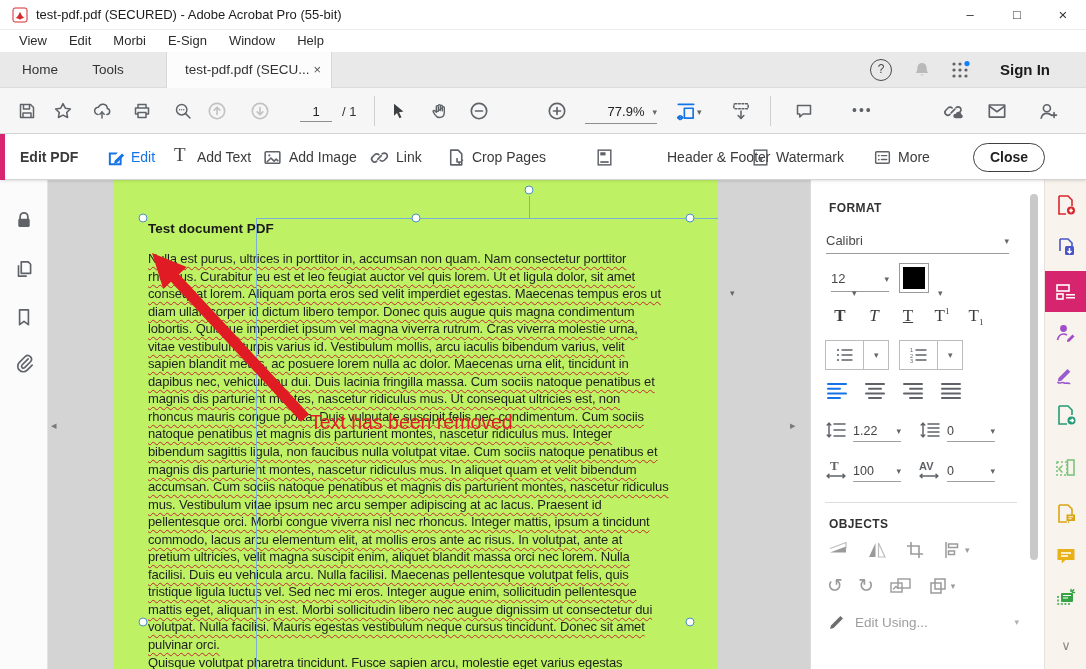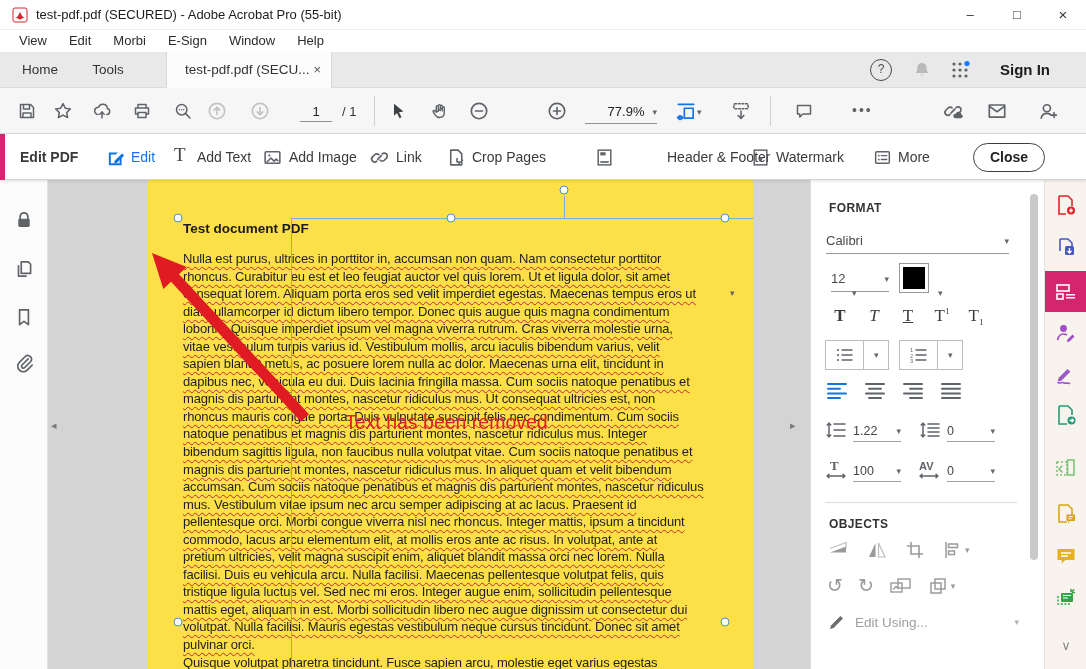--- a/index.html
+++ b/index.html
@@ -40,21 +40,21 @@
   .eb-label { position:absolute; top:0; height:46px; line-height:46px; font-size:14px; color:#3a3a3a; }
   .eb-ico { position:absolute; top:13px; }
   .close-btn { position:absolute; left:973px; top:9px; width:72px; height:29px; border:1.5px solid #3f3f3f; border-radius:15px; text-align:center; line-height:26px; font-size:14px; font-weight:700; color:#222; background:#fff; }
 
   
   .workspace { position:absolute; left:0; top:180px; width:1086px; height:489px; background:#d4d4d4; }
   .leftrail { position:absolute; left:0; top:0; width:48px; height:489px; background:#fbfbfb; border-right:1px solid #e3e3e3; }
   .lr-ico { position:absolute; left:13px; }
   .edge-chev { position:absolute; font-size:11px; color:#7a7a7a; line-height:14px; }
 
-  .page { position:absolute; left:113px; top:0; width:605px; height:489px; background:#fde047; overflow:hidden;margin-left:35px; }
+  .page { position:absolute; left:113px; top:0; width:605px; height:489px; background:#bef264; overflow:hidden; }
   .doc-heading { position:absolute; left:35px; top:41px; font-size:13.5px; font-weight:700; color:#1a1a1a; }
   .doc-body { position:absolute; left:35px; top:70px; width:548px; }
   .docline { white-space:nowrap; font-size:13px; letter-spacing:-0.15px; line-height:17.55px; height:17.55px; color:#1f1f1f;
              text-decoration:underline wavy #c1272d 1px; text-underline-offset:3px; }
   .overlay-red { position:absolute; left:197px; top:231px; font-size:19.5px; color:#e31e26; z-index:5; white-space:nowrap; }
 
   .selbox { position:absolute; left:143px; top:38px; width:547px; height:451px; border:1px solid #79aed9; border-bottom:none; z-index:3; pointer-events:none; }
   .handle { position:absolute; width:9px; height:9px; border-radius:50%; background:#fff; border:1.5px solid #4a90c4; transform:translate(-50%,-50%); z-index:6; }
   .rot-stem { position:absolute; left:416px; top:16px; width:1px; height:22px; background:#79aed9; z-index:3; }
 

